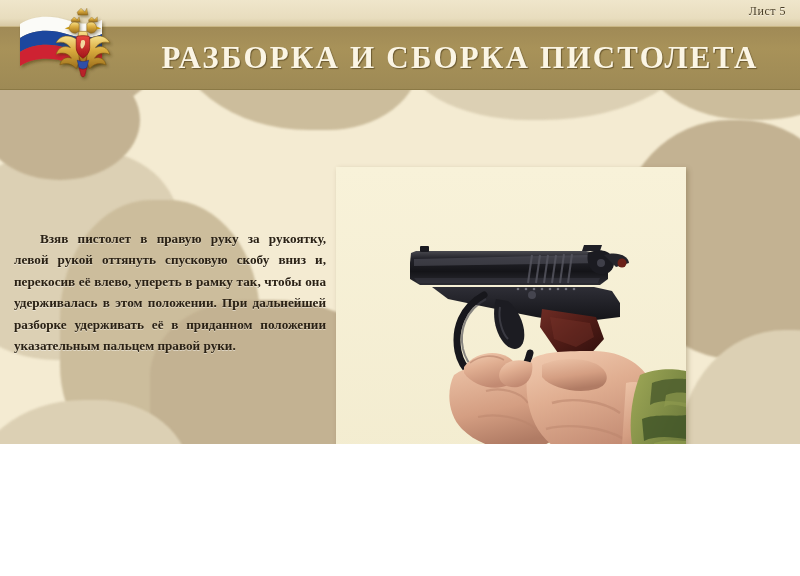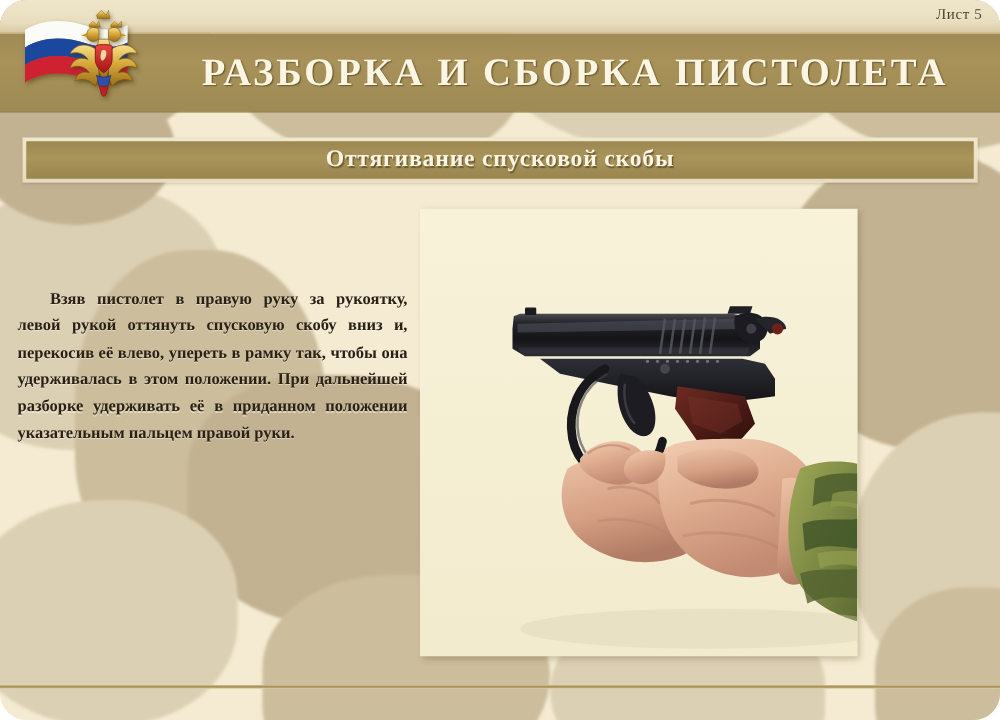--- a/index.html
+++ b/index.html
@@ -8,24 +8,23 @@
   html, body {
     width: 800px;
     height: 576px;
     overflow: hidden;
     font-family: "Liberation Serif", "DejaVu Serif", serif;
   }
 
   .slide {
     position: relative;
     width: 800px;
-    height: 576px;
+    height: 444px;
     background: #F4EBD2;
     overflow: hidden;
-    border-radius: 21px;
   }
 
   
   .camo-layer {
     position: absolute;
     inset: 0;
     z-index: 0;
   }
   .camo-blob {
     position: absolute;
@@ -272,25 +271,20 @@
 
         <path d="M24,27 C23,25 27,24 28,26 C29,29 27,33 25,34 C23,33 23,29 24,27 Z" fill="#F3DFA4" opacity="0.95"></path>
 
         <path d="M20,46 C24,48 28,48 32,46 L30,54 C28,56 24,56 22,54 Z" fill="#2E4FA8" stroke="#1B2F6E" stroke-width="0.5"></path>
 
         <path d="M22,54 C24,56 28,56 30,54 L28,62 C27,64 25,64 24,62 Z" fill="#B8202B" stroke="#7F1013" stroke-width="0.5"></path>
       </g>
     </svg>
   </div>
 
-  <div class="subtitle-outer">
-    <div class="subtitle-bar">
-      <span class="subtitle-text">Оттягивание спусковой скобы</span>
-    </div>
-  </div>
 
   <div class="body-text">
     <p>Взяв пистолет в правую руку за рукоятку, левой рукой оттянуть спусковую скобу вниз и, перекосив её влево, упереть в рамку так, чтобы она удерживалась в этом положении. При дальнейшей разборке удерживать её в приданном положении указательным пальцем правой руки.</p>
   </div>
 
   <div class="photo-frame">
     <svg class="photo-inner" viewBox="0 0 350 358" xmlns="http://www.w3.org/2000/svg">
       <defs>
         <linearGradient id="photobg" x1="0" y1="0" x2="0" y2="1">
           <stop offset="0%" stop-color="#F8F2D9"></stop>

